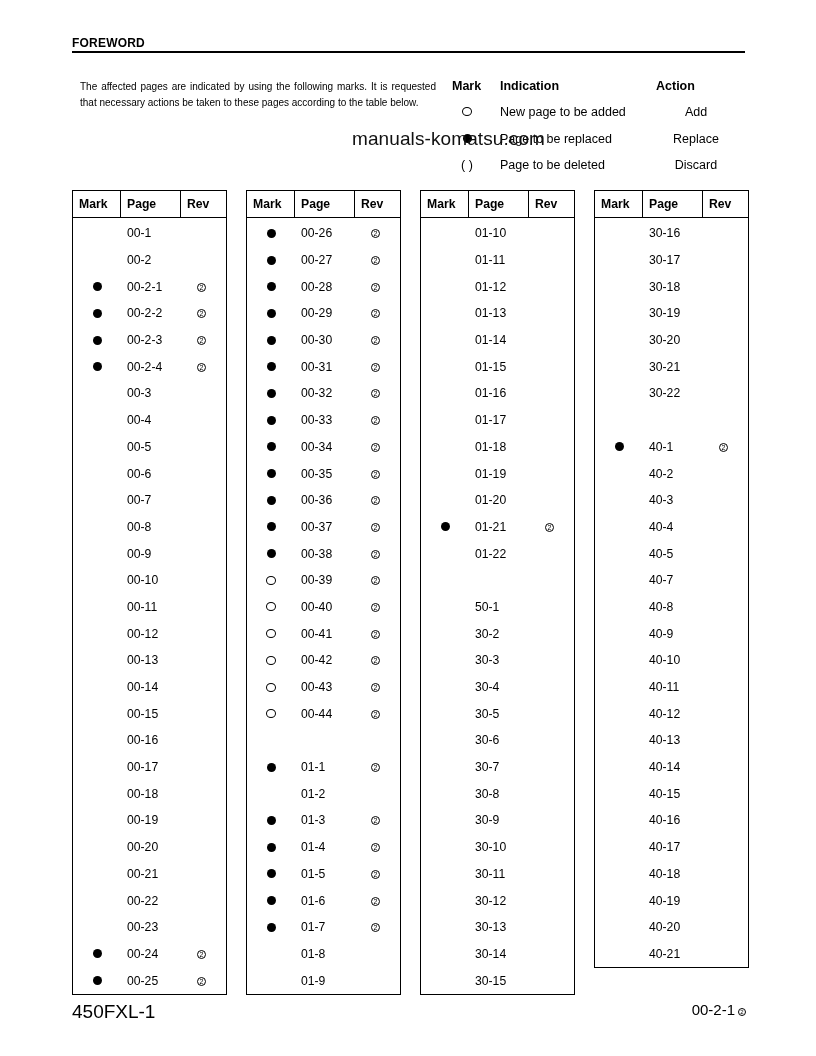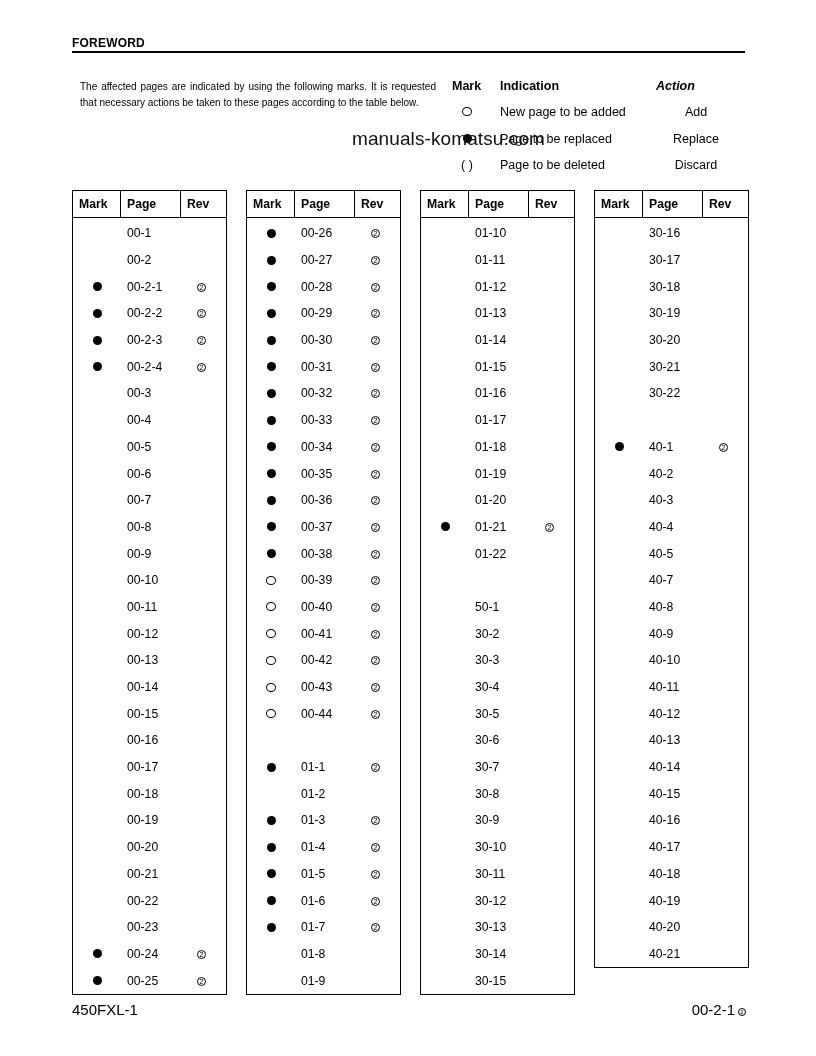--- a/index.html
+++ b/index.html
@@ -11,41 +11,41 @@
 
   .intro { position: absolute; left: 80px; top: 79px; width: 356px; font-size: 10px; line-height: 16px; text-align: justify; }
 
   .legend { position: absolute; left: 448px; top: 79px; width: 300px; font-size: 12.5px; }
   .legend-row { position: relative; height: 26.7px; }
   .legend-row .lm { position: absolute; left: 0; width: 38px; text-align: center; }
   .legend-row .li { position: absolute; left: 52px; text-align: center; }
   .legend-row .la { position: absolute; left: 198px; width: 100px; text-align: center; }
   .legend-head { font-weight: bold; height: 26px; }
   .legend-head .lm { text-align: left; left: 4px; }
-  .legend-head .la { left: 208px; text-align: left; font-style: italic; }
+  .legend-head .la { left: 208px; text-align: left; }
 
   .watermark { position: absolute; left: 352px; top: 128px; font-size: 19px; color: #111; letter-spacing: 0.1px; }
 
   .tbl { position: absolute; top: 190px; width: 155px; font-size: 12.2px; }
   .tbl .th { display: flex; height: 28px; border: 1.5px solid #000; font-weight: bold; }
   .tbl .th > div { padding-left: 6px; padding-top: 6px; }
   .tbl .th .c1 { width: 48px; border-right: 1.5px solid #000; }
   .tbl .th .c2 { width: 60px; border-right: 1.5px solid #000; }
   .tbl .th .c3 { flex: 1; }
   .tbl .body { border-left: 1.5px solid #000; border-right: 1.5px solid #000; border-bottom: 1.5px solid #000; padding-top: 2px; }
   .tbl .row { display: flex; height: 26.7px; align-items: center; }
   .tbl .row .m { width: 48px; display: flex; justify-content: center; align-items: center; }
   .tbl .row .p { width: 60px; padding-left: 6px; }
   .tbl .row .r { flex: 1; text-align: center; font-size: 9px; padding-right: 4px; }
 
   .dot { width: 9px; height: 9px; border-radius: 50%; background: #000; display: inline-block; }
   .ring { width: 10px; height: 9px; border-radius: 50%; border: 1.3px solid #000; display: inline-block; }
   .rev-icon { display: inline-block; width: 9px; height: 9px; border: 1px solid #000; border-radius: 50%; font-size: 7px; line-height: 7px; text-align: center; }
 
-  .foot-left { position: absolute; left: 72px; top: 1001px; font-size: 15px; }
+  .foot-left { position: absolute; left: 72px; top: 1001px; font-size: 19px; }
   .foot-right { position: absolute; right: 70px; top: 1001px; font-size: 15px; }
   .foot-right .rev-icon { width: 8px; height: 8px; font-size: 6px; line-height: 6px; margin-left: 3px; vertical-align: 1px; }
 </style>
 </head>
 <body>
 
 <div class="hdr">
   <span class="hdr-title">FOREWORD</span>
 </div>
 

